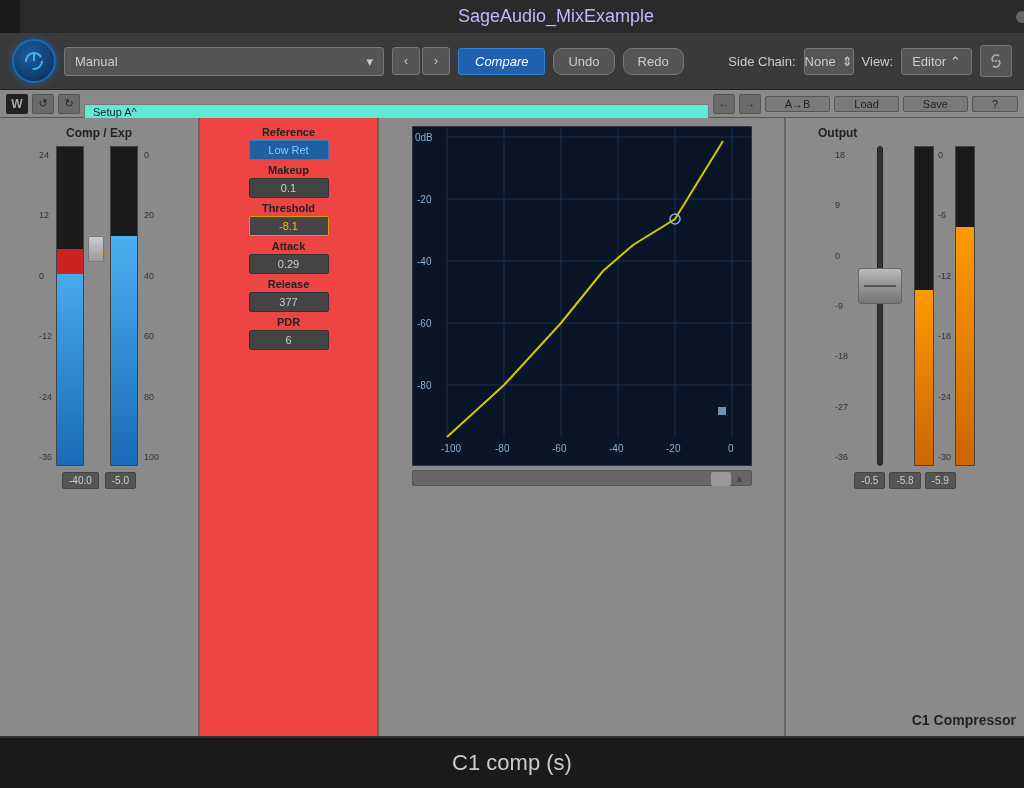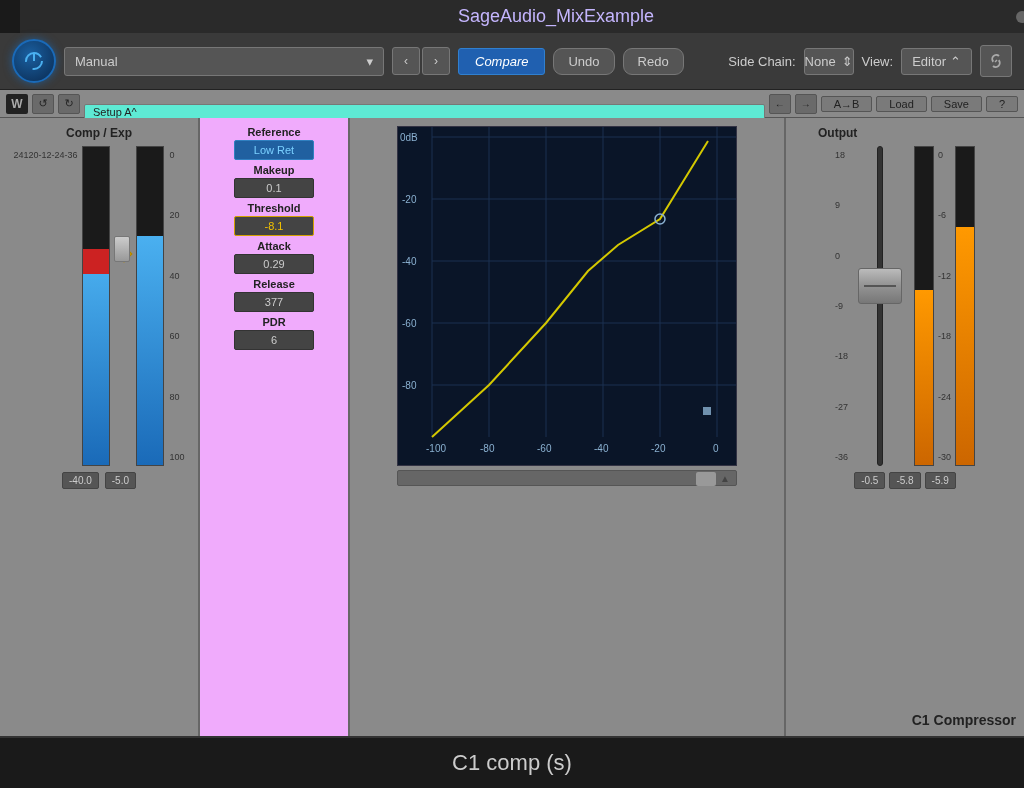--- a/index.html
+++ b/index.html
@@ -181,21 +181,21 @@
       width: 22px; height: 20px;
       display: flex; align-items: center; justify-content: center;
       cursor: pointer;
       border-radius: 2px;
       font-size: 10px;
     }
     .ab-btn {
       background: #7a7a7a;
       border: 1px solid #555;
       color: #222;
-      padding: 1px 12px;
+      padding: 1px 19px;
       font-size: 11px;
       cursor: pointer;
       border-radius: 2px;
     }
     .w-logo {
       width: 22px; height: 20px;
       background: #222;
       display: flex; align-items: center; justify-content: center;
       color: #aaa;
       font-weight: bold;
@@ -238,22 +238,22 @@
       border: 1px solid #444;
       color: #ccc;
       font-size: 10px;
       padding: 2px 6px;
       border-radius: 2px;
       text-align: center;
     }
 
     
     .middle-panel {
-      width: 150px;
-      background: #f0abfc;
+      width: 179px;
+      background: #ef4444;
       padding: 8px;
       display: flex;
       flex-direction: column;
       align-items: center;
       gap: 4px;
       border-right: 2px solid #666;
     }
     .ctrl-group {
       display: flex;
       flex-direction: column;
@@ -432,21 +432,21 @@
   <div class="ab-btn">?</div>
 </div>
 
 <div class="plugin-body">
 
   <div class="left-panel">
     <div class="panel-title">Comp / Exp</div>
 
     <div style="display:flex; gap:4px; align-items:flex-start;">
 
-      <div style="display:flex; flex-direction:row; justify-content:space-between; height:320px; padding:4px 0;">
+      <div style="display:flex; flex-direction:column; justify-content:space-between; height:320px; padding:4px 0;">
         <span class="scale-tick">24</span>
         <span class="scale-tick">12</span>
         <span class="scale-tick">0</span>
         <span class="scale-tick">-12</span>
         <span class="scale-tick">-24</span>
         <span class="scale-tick">-36</span>
       </div>
 
       <div style="position:relative;">
         <div class="output-meter-bar" style="width:28px; height:320px; background:#1a1a1a; border:1px solid #444;">

